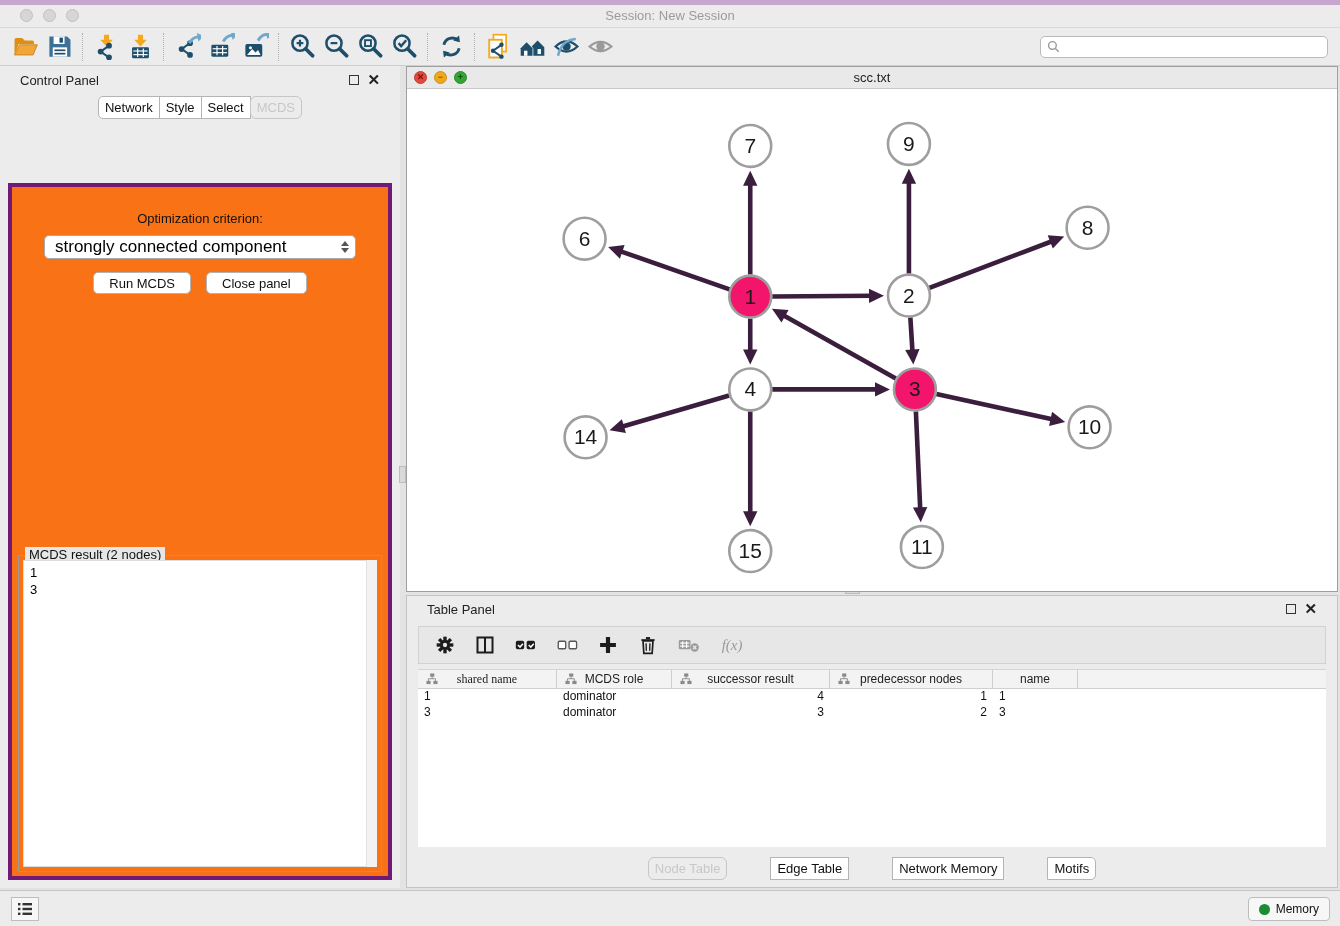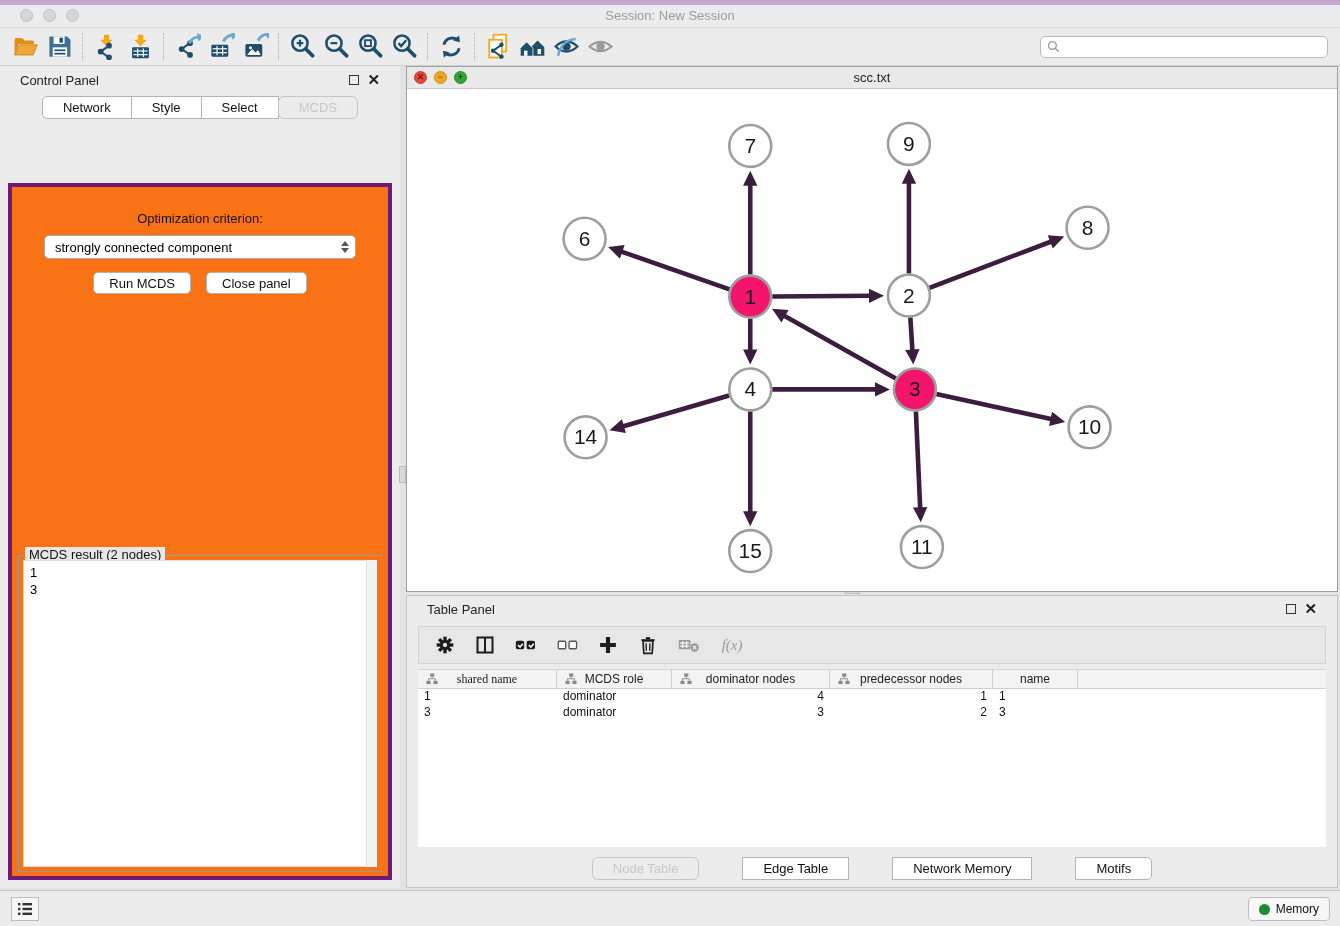--- a/index.html
+++ b/index.html
@@ -25,27 +25,27 @@
   
   .panel-header { height:28px; display:flex; align-items:center; padding:0 20px; }
   .panel-title { font-size:13px; color:#222; }
   .panel-ctrls { margin-left:auto; display:flex; align-items:center; gap:8px; }
   .float-ico { width:10px; height:10px; border:1.6px solid #333; display:inline-block; }
   .close-ico { font-size:15px; font-weight:bold; color:#222; line-height:10px; }
 
   
   #control-panel { position:absolute; left:0; top:66px; width:400px; height:822px; background:#ececec; }
   #cp-tabs { display:flex; justify-content:center; margin-top:2px; position:relative; z-index:2; }
-  .tab { border:1px solid #b4b4b4; background:#fff; color:#111; font-size:13px; padding:3px 20px; margin-left:-1px; cursor:default; }
+  .tab { border:1px solid #b4b4b4; background:#fff; color:#111; font-size:13px; padding:3px 6px; margin-left:-1px; cursor:default; }
   .tab:first-child { border-radius:5px 0 0 5px; margin-left:0; }
   .tab:last-child { border-radius:0 5px 5px 0; }
   .tab.active { background:#ececec; color:#c8c8c8; border-color:#c6c6c6; border-radius:6px; }
   #cp-inner { position:absolute; left:8px; right:8px; top:117px; bottom:8px; background:#f97316; border:4px solid #701a75; }
   #opt-label { text-align:center; font-size:13px; color:#111; margin-top:24px; }
-  #opt-select { margin:9px auto 0 auto; width:312px; height:24px; background:#fff; border:1px solid #a9a9a9; border-radius:5px; display:flex; align-items:center; padding:0 6px 0 10px; font-size:13px; }
+  #opt-select { margin:9px auto 0 auto; width:312px; height:24px; background:#fff; border:1px solid #a9a9a9; border-radius:5px; display:flex; align-items:center; padding:0 6px 0 10px; font-size:17px; }
   .chevrons { margin-left:auto; display:flex; flex-direction:column; gap:2px; align-items:center; }
   .chevrons span { width:0; height:0; border-left:4px solid transparent; border-right:4px solid transparent; }
   .chev-up { border-bottom:5px solid #555; }
   .chev-dn { border-top:5px solid #555; }
   #cp-buttons { display:flex; justify-content:center; gap:15px; margin-top:13px;text-align:center; }
   .btn { background:#fff; border:1px solid #b3b3b3; border-radius:5px; height:22px; padding:0 15px; font-size:13px; color:#111; display:flex; align-items:center; }
   #result-group { position:absolute; left:6px; right:6px; top:368px; bottom:4px; border:1px solid #9a9a9a; }
   #result-legend { position:absolute; top:-9px; left:6px; background:#e7e7e7; padding:0 4px; font-size:13px; color:#111; }
   #result-area { position:absolute; inset:4px; background:#fff; border:1px solid #ddd; font-size:13px; line-height:17px; padding:3px 6px; }
   #result-scroll { position:absolute; top:4px; bottom:4px; right:4px; width:11px; background:#f2f2f2; border-left:1px solid #e2e2e2; }
@@ -536,21 +536,21 @@
           </div>
           <div class="th" style="width: 158px;">
             <span style="position:absolute;left:4px;display:flex;width:12px;height:12px">
               <svg viewBox="0 0 13 13">
                 <rect x="4.5" y="0.5" width="4.5" height="3.5" fill="#8a8a8a"></rect>
                 <rect x="0.5" y="8.5" width="4.5" height="3.5" fill="#8a8a8a"></rect>
                 <rect x="8" y="8.5" width="4.5" height="3.5" fill="#8a8a8a"></rect>
                 <path d="M6.7 4 v2.2 M2.7 8.5 V6.2 h7.5 v2.3" stroke="#8a8a8a" fill="none" stroke-width="1"></path>
               </svg>
             </span>
-            <span>dominator nodes</span>
+            <span>successor result</span>
           </div>
           <div class="th" style="width: 163px;">
             <span style="position:absolute;left:4px;display:flex;width:12px;height:12px">
               <svg viewBox="0 0 13 13">
                 <rect x="4.5" y="0.5" width="4.5" height="3.5" fill="#8a8a8a"></rect>
                 <rect x="0.5" y="8.5" width="4.5" height="3.5" fill="#8a8a8a"></rect>
                 <rect x="8" y="8.5" width="4.5" height="3.5" fill="#8a8a8a"></rect>
                 <path d="M6.7 4 v2.2 M2.7 8.5 V6.2 h7.5 v2.3" stroke="#8a8a8a" fill="none" stroke-width="1"></path>
               </svg>
             </span>

